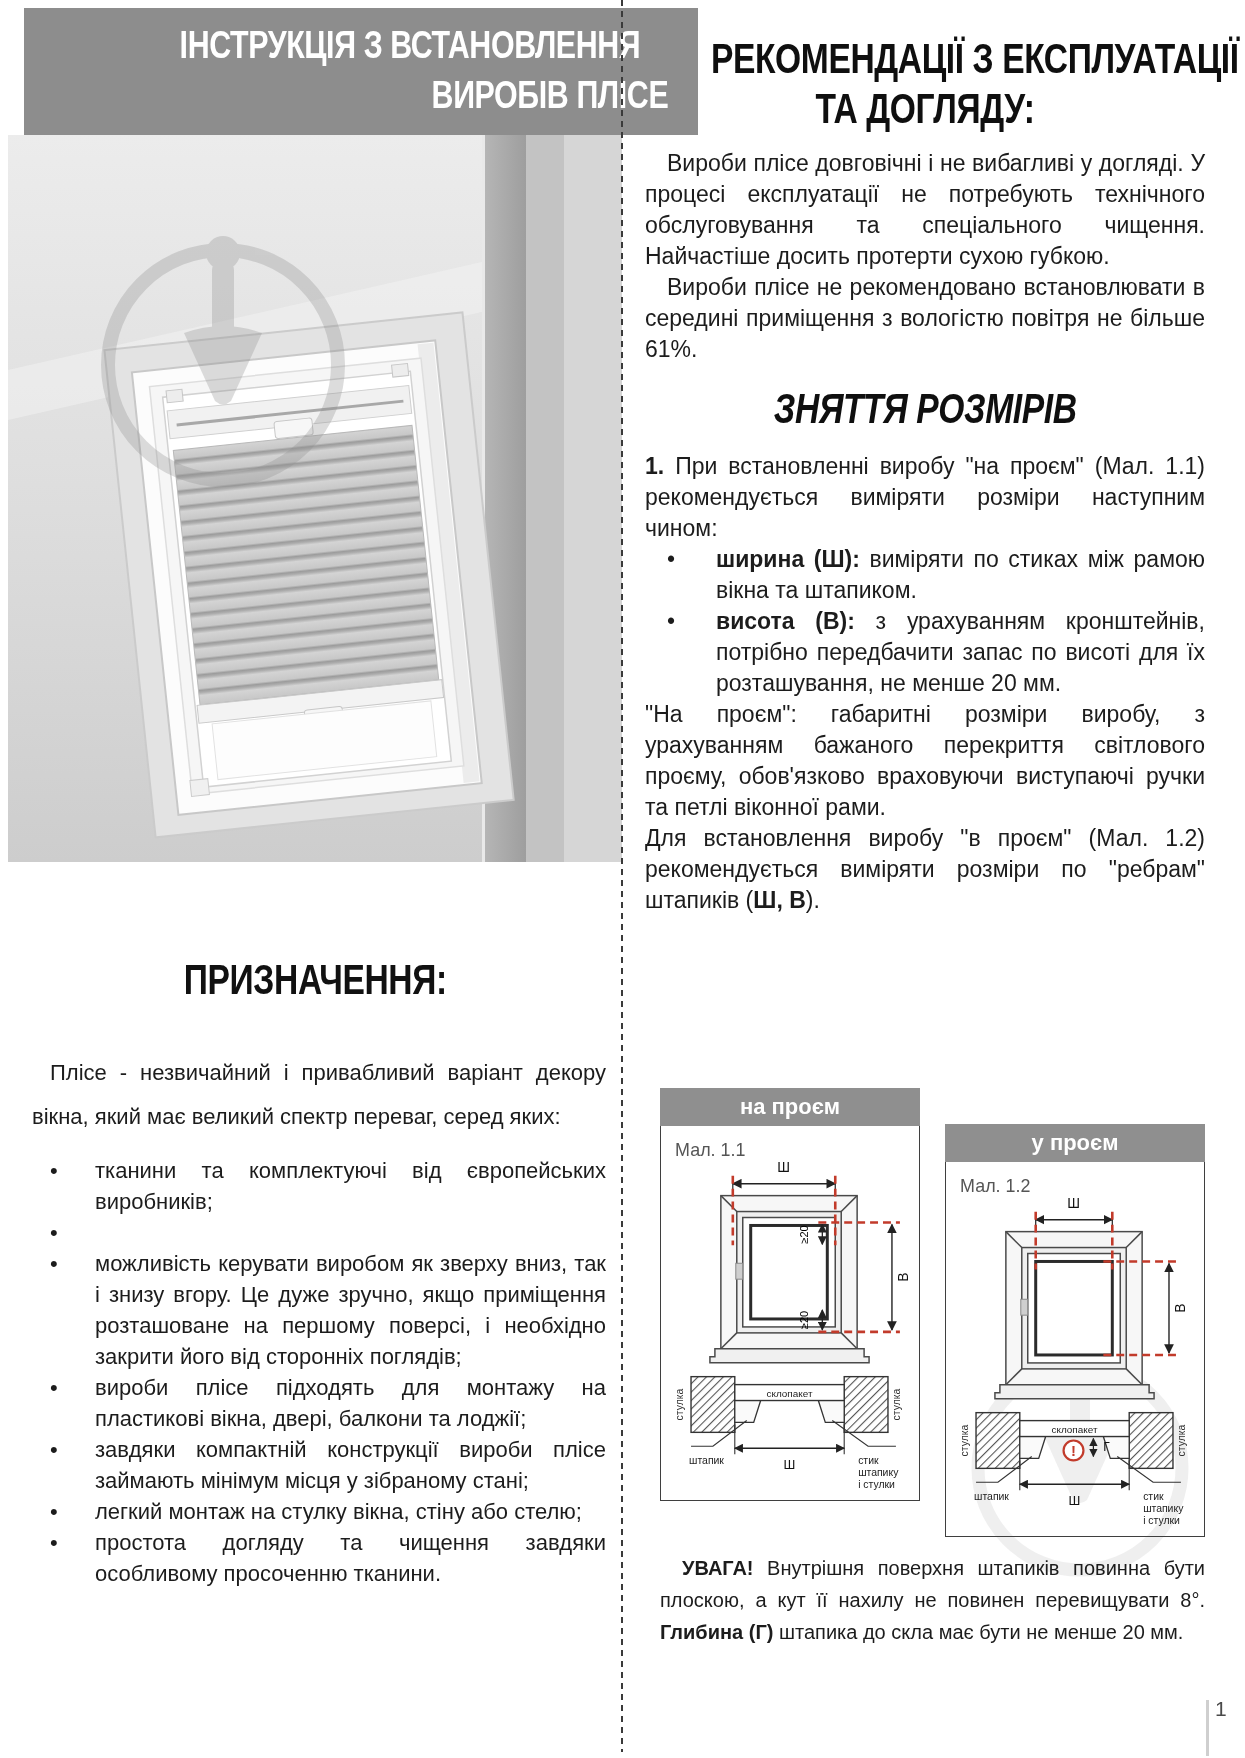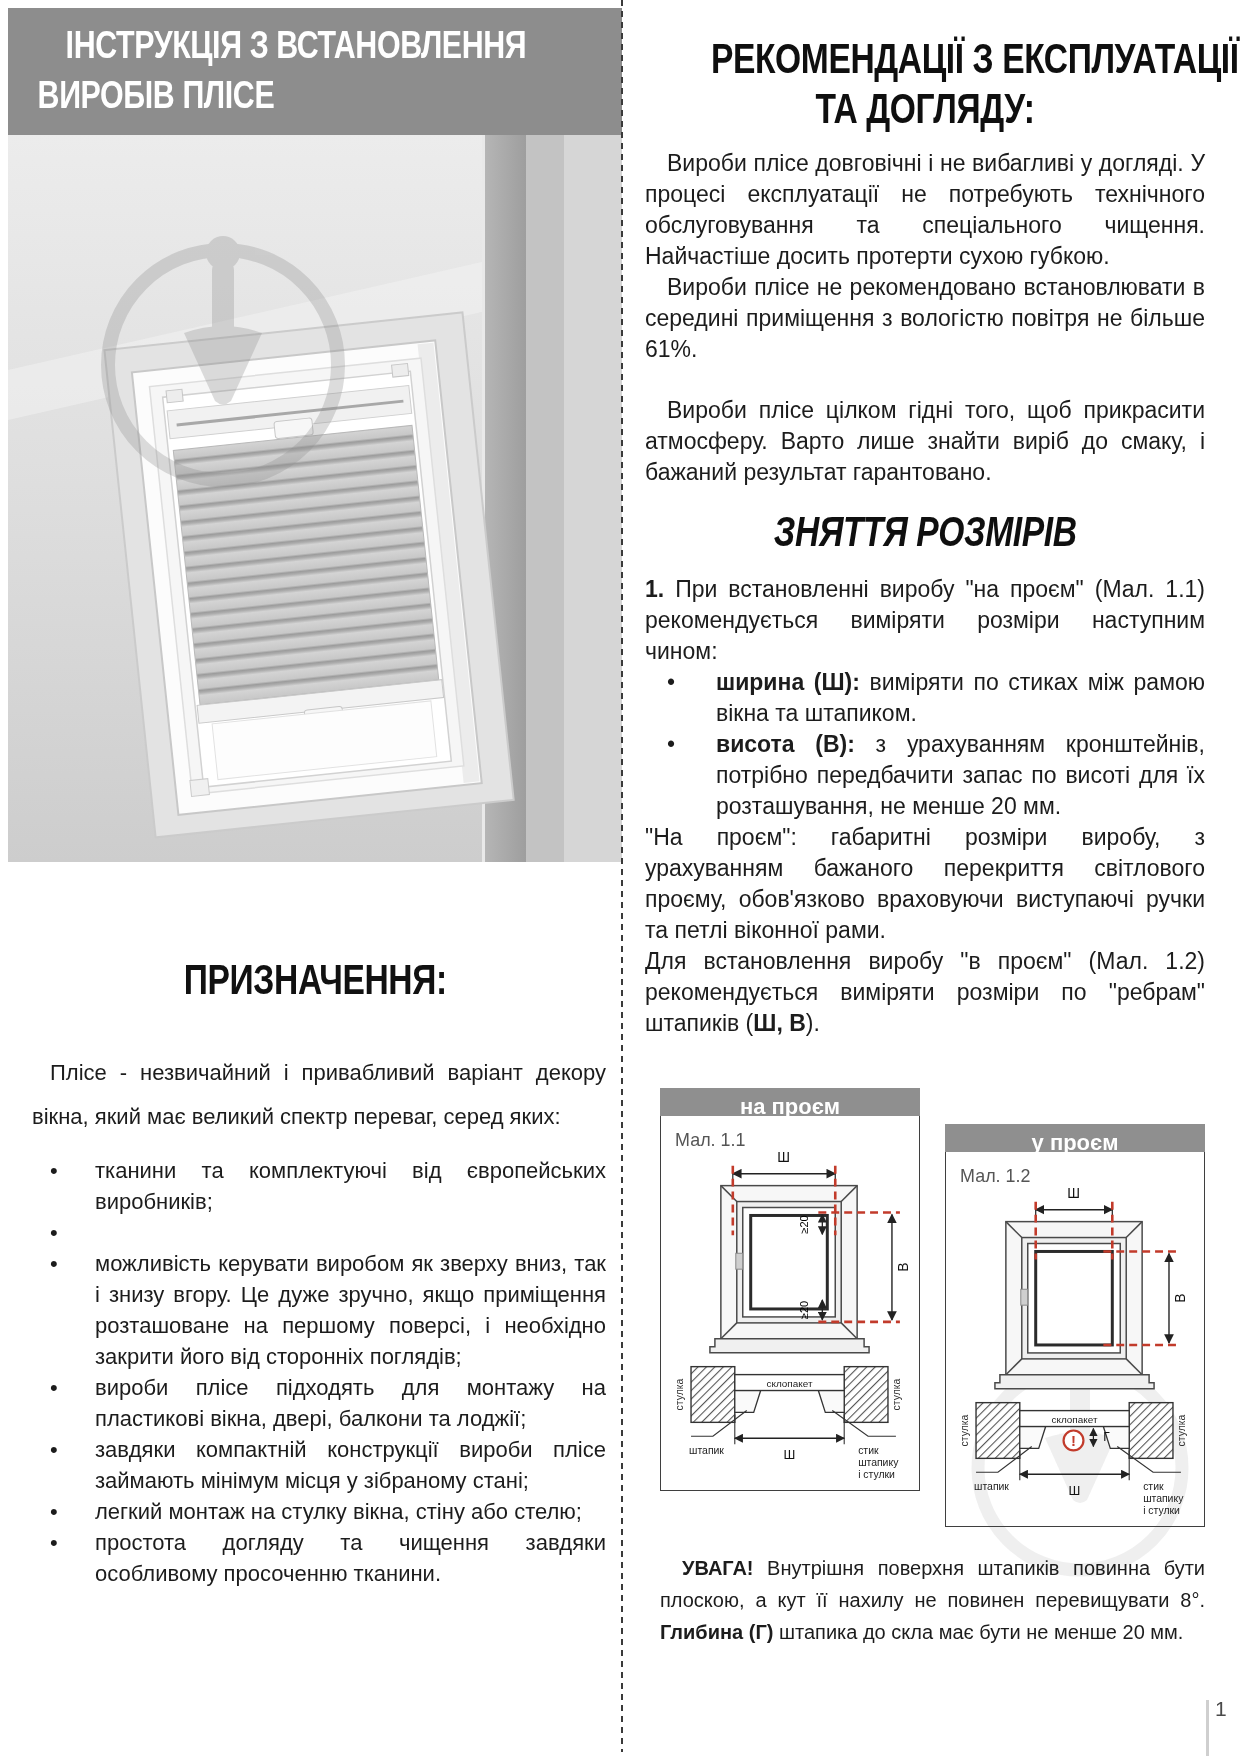--- a/index.html
+++ b/index.html
@@ -4,22 +4,22 @@
 <style>
   html,body { margin:0; padding:0; background:#ffffff; }
   #page {
     position:relative; width:1245px; height:1758px; background:#ffffff;
     font-family:"Liberation Sans", sans-serif; color:#1c1c1c; overflow:hidden;
   }
   .cond { display:inline-block; transform:scaleX(.8); transform-origin:50% 50%; white-space:nowrap; letter-spacing:-0.5px; }
 
   
   #lheader {
-    position:absolute; left:8px; top:8px; width:614px; height:127px;
-    background:#8d8d8d; color:#ffffff; text-align:left; padding-top:12px; box-sizing:border-box;
+    position:absolute; left:24px; top:8px; width:674px; height:127px;
+    background:#8d8d8d; color:#ffffff; text-align:right; padding-top:12px; box-sizing:border-box;
   }
   #lheader .tl { font-size:38px; font-weight:700; line-height:50px; }
   #photo { position:absolute; left:8px; top:135px; width:614px; height:727px; }
   #lcol {
     position:absolute; left:8px; top:862px; width:614px;
   }
   #purpose-heading { margin-top:94px; text-align:center; font-size:42px; font-weight:700; color:#111; }
   #purpose-intro { margin:47px 16px 0 24px; font-size:22px; line-height:44px; text-align:justify; text-indent:18px; }
   #purpose-list { margin:16px 16px 0 0; padding:0; list-style:none; }
   #purpose-list li { display:flex; font-size:22px; line-height:31px; }
@@ -40,21 +40,21 @@
   #rcol p.gap-top { margin-top:30px; }
   #measure-heading { text-align:center; font-size:42px; font-weight:700; color:#0f0f0f; margin:20px 0 18px 0;font-style:italic; }
   .mbullets { margin:0; padding:0; list-style:none; }
   .mbullets li { display:flex; font-size:23px; line-height:31px; }
   .mbullets .mark { flex:0 0 49px; padding-left:22px; box-sizing:content-box; }
   .mbullets .txt { flex:1; text-align:justify; }
 
   
   .figbox { position:absolute; top:1088px; width:260px; z-index:1; }
   #fig1 { left:660px; } #fig2 { left:945px;margin-top:36px; }
-  .fighead { height:28px; background:#8f8f8f; color:#fff; font-size:22px; font-weight:700;
+  .fighead { height:38px; background:#8f8f8f; color:#fff; font-size:22px; font-weight:700;
              text-align:center; line-height:38px; }
   .figbody { border:1.5px solid #3f3f3f; border-top:none; height:374px; background:transparent; }
   svg text { font-family:"Liberation Sans", sans-serif; }
 
   
   #warning {
     position:absolute; left:660px; top:1532px; width:545px; z-index:1;
     font-size:20px; line-height:32px; text-align:justify; text-indent:22px;
   }
 
@@ -159,21 +159,20 @@
 
   <div id="vsep"></div>
 
   <div id="rcol">
     <div id="care-heading">
       <span class="cond">РЕКОМЕНДАЦІЇ З ЕКСПЛУАТАЦІЇ</span><br>
       <span class="cond">ТА ДОГЛЯДУ:</span>
     </div>
     <p class="ind">Вироби плісе довговічні і не вибагливі у догляді. У процесі експлуатації не потребують технічного обслуговування та спеціального чищення. Найчастіше досить протерти сухою губкою.</p>
     <p class="ind">Вироби плісе не рекомендовано встановлювати в середині приміщення з вологістю повітря не більше 61%.</p>
-    <p class="ind gap-top">Вироби плісе цілком гідні того, щоб прикрасити атмосферу. Варто лише знайти виріб до смаку, і бажаний результат гарантовано.</p>
 
     <div id="measure-heading"><span class="cond">ЗНЯТТЯ РОЗМІРІВ</span></div>
     <p><b>1.</b> <span>При встановленні виробу "на проєм" (Мал. 1.1) рекомендується виміряти розміри наступним чином:</span></p>
     <ul class="mbullets">
       <li>
           <span class="mark">•</span>
           <span class="txt"><b>ширина (Ш):</b><span> виміряти по стиках між рамою вікна та штапиком.</span></span>
         </li>
       <li>
           <span class="mark">•</span>

